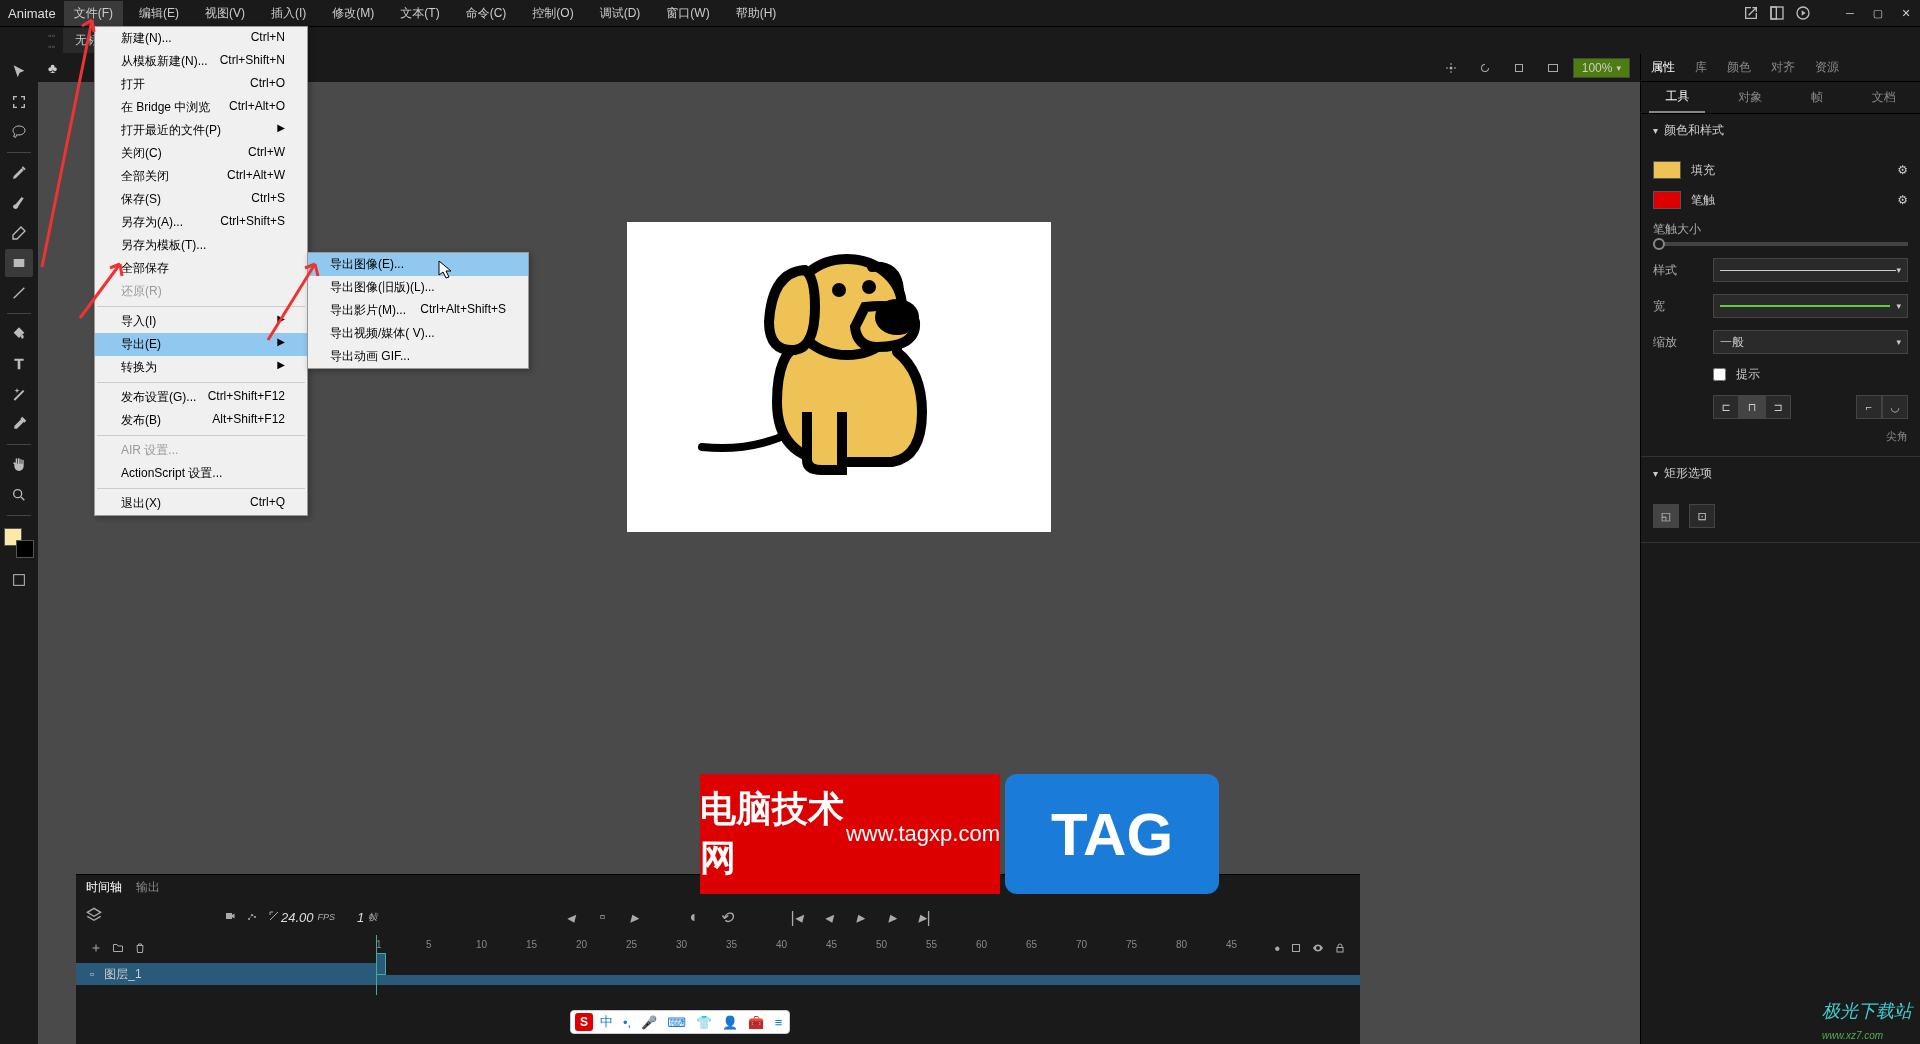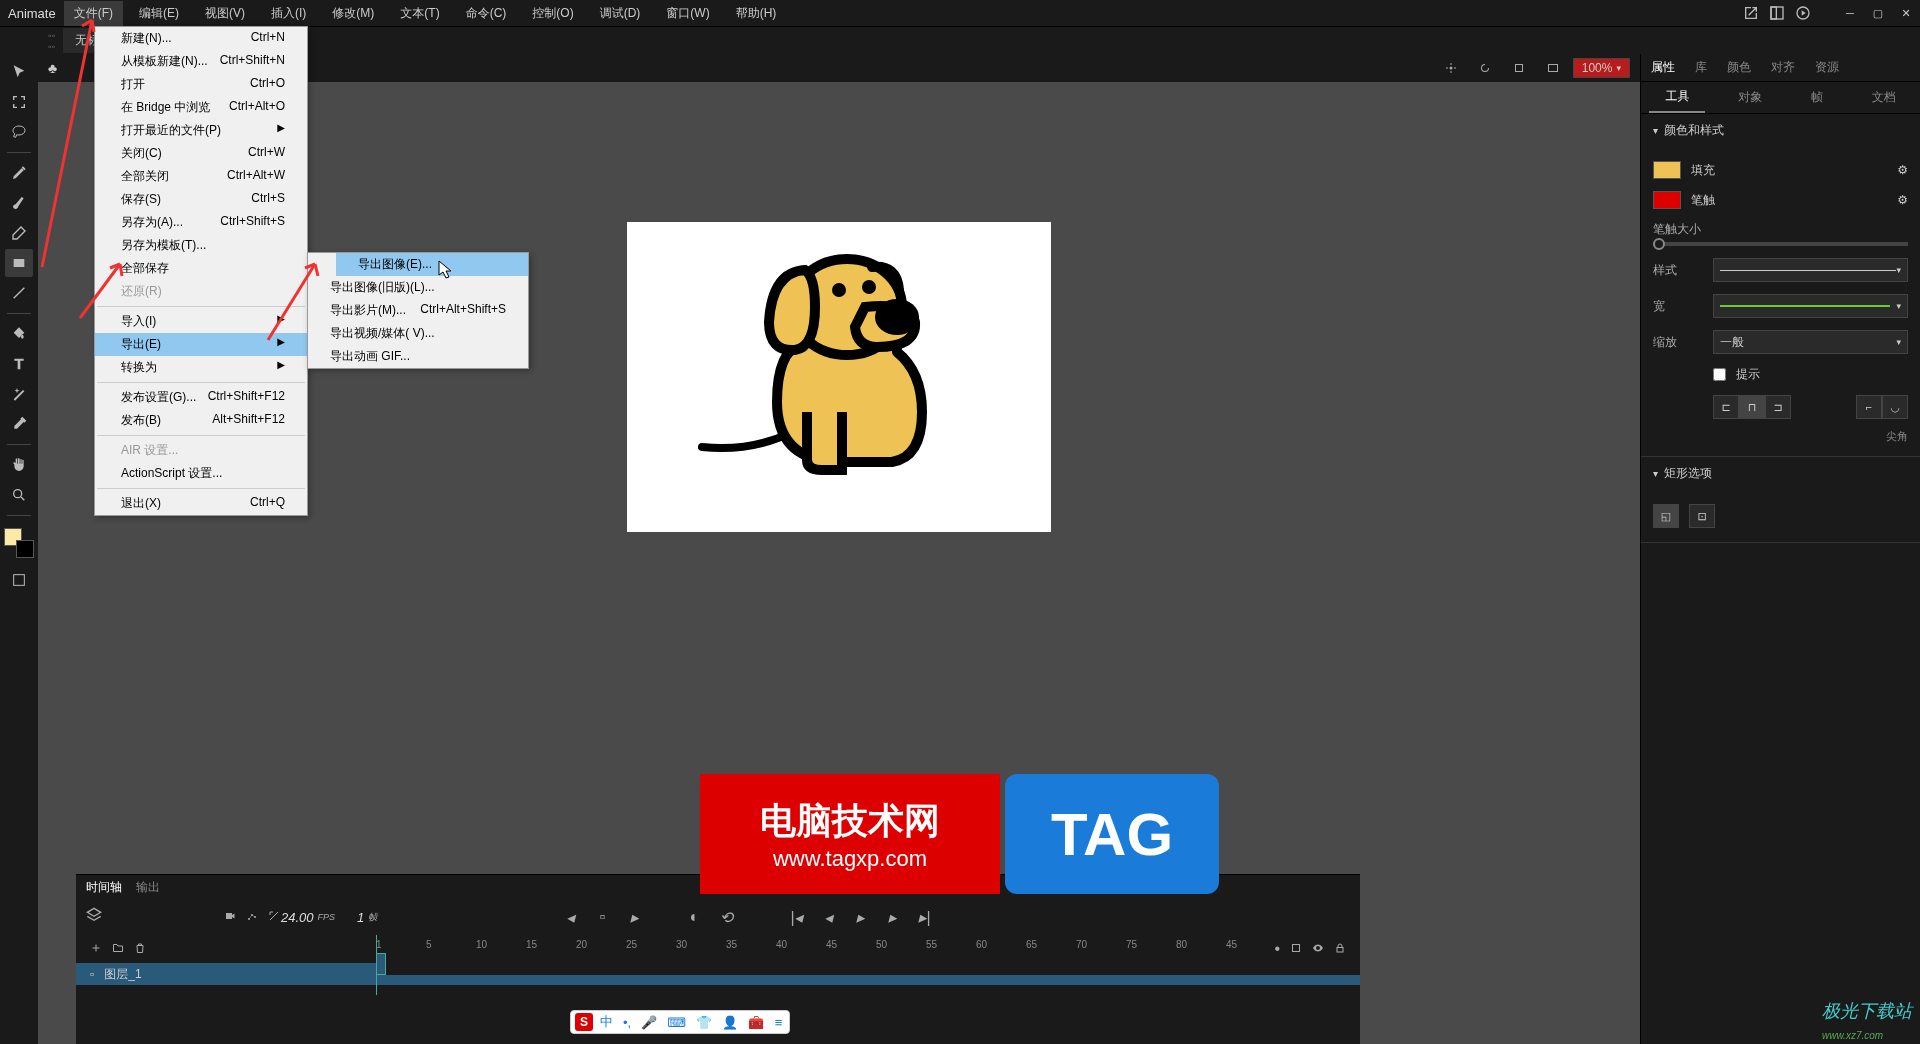--- a/index.html
+++ b/index.html
@@ -30,35 +30,35 @@
 .color-swatches { margin-top: 6px; }
 .swatch-pair { position: relative; width: 30px; height: 30px; }
 .sw1 { position: absolute; width: 18px; height: 18px; background: #fff; border: 1px solid #555; top: 0; left: 0; }
 .sw2 { position: absolute; width: 18px; height: 18px; background: #000; border: 1px solid #555; bottom: 0; right: 0; }
 
 
 .center { flex: 1; display: flex; flex-direction: column; background: #333; position: relative; }
 .canvas-header { height: 28px; background: #1a1a1a; display: flex; align-items: center; padding: 0 10px; justify-content: space-between; }
 .canvas-header-left { display: flex; align-items: center; gap: 8px; }
 .canvas-header-right { display: flex; align-items: center; gap: 6px; }
-.zoom-box { background: #b91c1c; border: 1px solid #444; padding: 2px 8px; font-size: 12px; display: flex; align-items: center; gap: 4px; }
+.zoom-box { background: #4d7c0f; border: 1px solid #444; padding: 2px 8px; font-size: 12px; display: flex; align-items: center; gap: 4px; }
 .canvas-view { flex: 1; background: #4a4a4a; position: relative; display: flex; align-items: flex-start; justify-content: center; padding-top: 140px; }
 .stage { width: 424px; height: 310px; background: #fff; position: relative; }
 
 
 .dropdown { position: absolute; top: 26px; left: 94px; width: 214px; background: #f0f0f0; color: #000; border: 1px solid #999; z-index: 100; box-shadow: 2px 2px 6px rgba(0,0,0,0.3); }
 .dropdown-item { display: flex; justify-content: space-between; padding: 3px 22px 3px 26px; font-size: 12px; }
 .dropdown-item.disabled { color: #999; }
 .dropdown-item.highlight { background: #90c8f0; }
 .dropdown-sep { height: 1px; background: #ccc; margin: 3px 2px; }
 .dropdown-arrow { font-size: 10px; }
 
 .submenu { position: absolute; top: 252px; left: 307px; width: 222px; background: #f0f0f0; border: 1px solid #999; z-index: 101; box-shadow: 2px 2px 6px rgba(0,0,0,0.3); color: #000; }
 .submenu-item { display: flex; justify-content: space-between; padding: 3px 22px 3px 22px; font-size: 12px; }
-.submenu-item.highlight { background: #90c8f0; margin-left: 28px; }
+.submenu-item.highlight { background: #90c8f0; }
 
 
 .red-arrow { position: absolute; z-index: 200; pointer-events: none; }
 
 
 .right-panel { width: 280px; background: #1a1a1a; border-left: 1px solid #000; display: flex; flex-direction: column; font-size: 12px; }
 .rp-tabs { display: flex; height: 28px; align-items: center; border-bottom: 1px solid #000; }
 .rp-tab { padding: 6px 10px; color: #888; font-size: 12px; }
 .rp-tab.active { color: #fff; }
 .rp-subtabs { display: flex; height: 32px; align-items: center; justify-content: space-around; border-bottom: 1px solid #000; }
@@ -84,21 +84,21 @@
 .tl-playback { display: flex; align-items: center; gap: 8px; margin-left: 180px; }
 .tl-play-btn { width: 24px; height: 20px; display: flex; align-items: center; justify-content: center; color: #aaa; }
 .tl-layers-head { display: flex; align-items: center; height: 28px; padding: 0 14px; gap: 10px; }
 .tl-layer-row { display: flex; align-items: center; height: 22px; background: #2a5a7a; padding: 0 14px; gap: 10px; font-size: 12px; }
 .tl-ruler { position: absolute; top: 60px; left: 300px; right: 0; height: 18px; display: flex; align-items: center; font-size: 10px; color: #888; }
 .tl-ruler-mark { width: 50px; }
 .tl-frames { position: absolute; top: 78px; left: 300px; right: 0; height: 22px; background: #1a1a1a; }
 .tl-playhead { position: absolute; left: 300px; top: 60px; width: 1px; height: 60px; background: #4a9; }
 
 
-.banner-red { position: absolute; bottom: 150px; left: 700px; width: 300px; height: 120px; background: #d00; color: #fff; display: flex; flex-direction: column; align-items: center; justify-content: center; font-size: 36px; font-weight: bold; z-index: 50; }
+.banner-red { position: absolute; bottom: 150px; left: 700px; width: 300px; height: 120px; background: #d00; color: #fff; display: flex; align-items: center; justify-content: center; font-size: 36px; font-weight: bold; z-index: 50; }
 .banner-blue { position: absolute; bottom: 150px; left: 1005px; width: 214px; height: 120px; background: #1a7cd8; color: #fff; display: flex; align-items: center; justify-content: center; font-size: 60px; font-weight: bold; border-radius: 12px; z-index: 50; }
 .banner-url { font-size: 22px; font-weight: normal; }
 
 
 .ime-bar { position: absolute; bottom: 10px; left: 570px; display: flex; align-items: center; gap: 4px; background: #fff; border: 1px solid #ccc; border-radius: 4px; padding: 2px 4px; z-index: 60; }
 .ime-logo { width: 18px; height: 18px; background: #d00; color: #fff; font-size: 12px; display: flex; align-items: center; justify-content: center; border-radius: 3px; font-weight: bold; }
 .ime-item { font-size: 13px; color: #1a7cd8; padding: 0 3px; }
 
 
 .corner-wm { position: absolute; bottom: 0; right: 8px; font-size: 18px; color: #4cc; font-style: italic; z-index: 60; }

